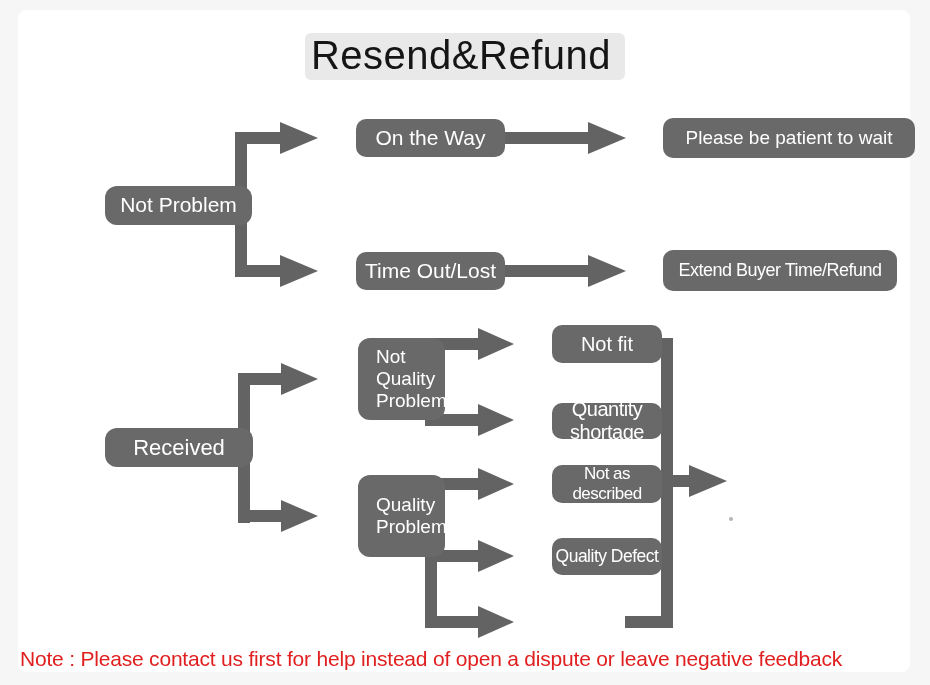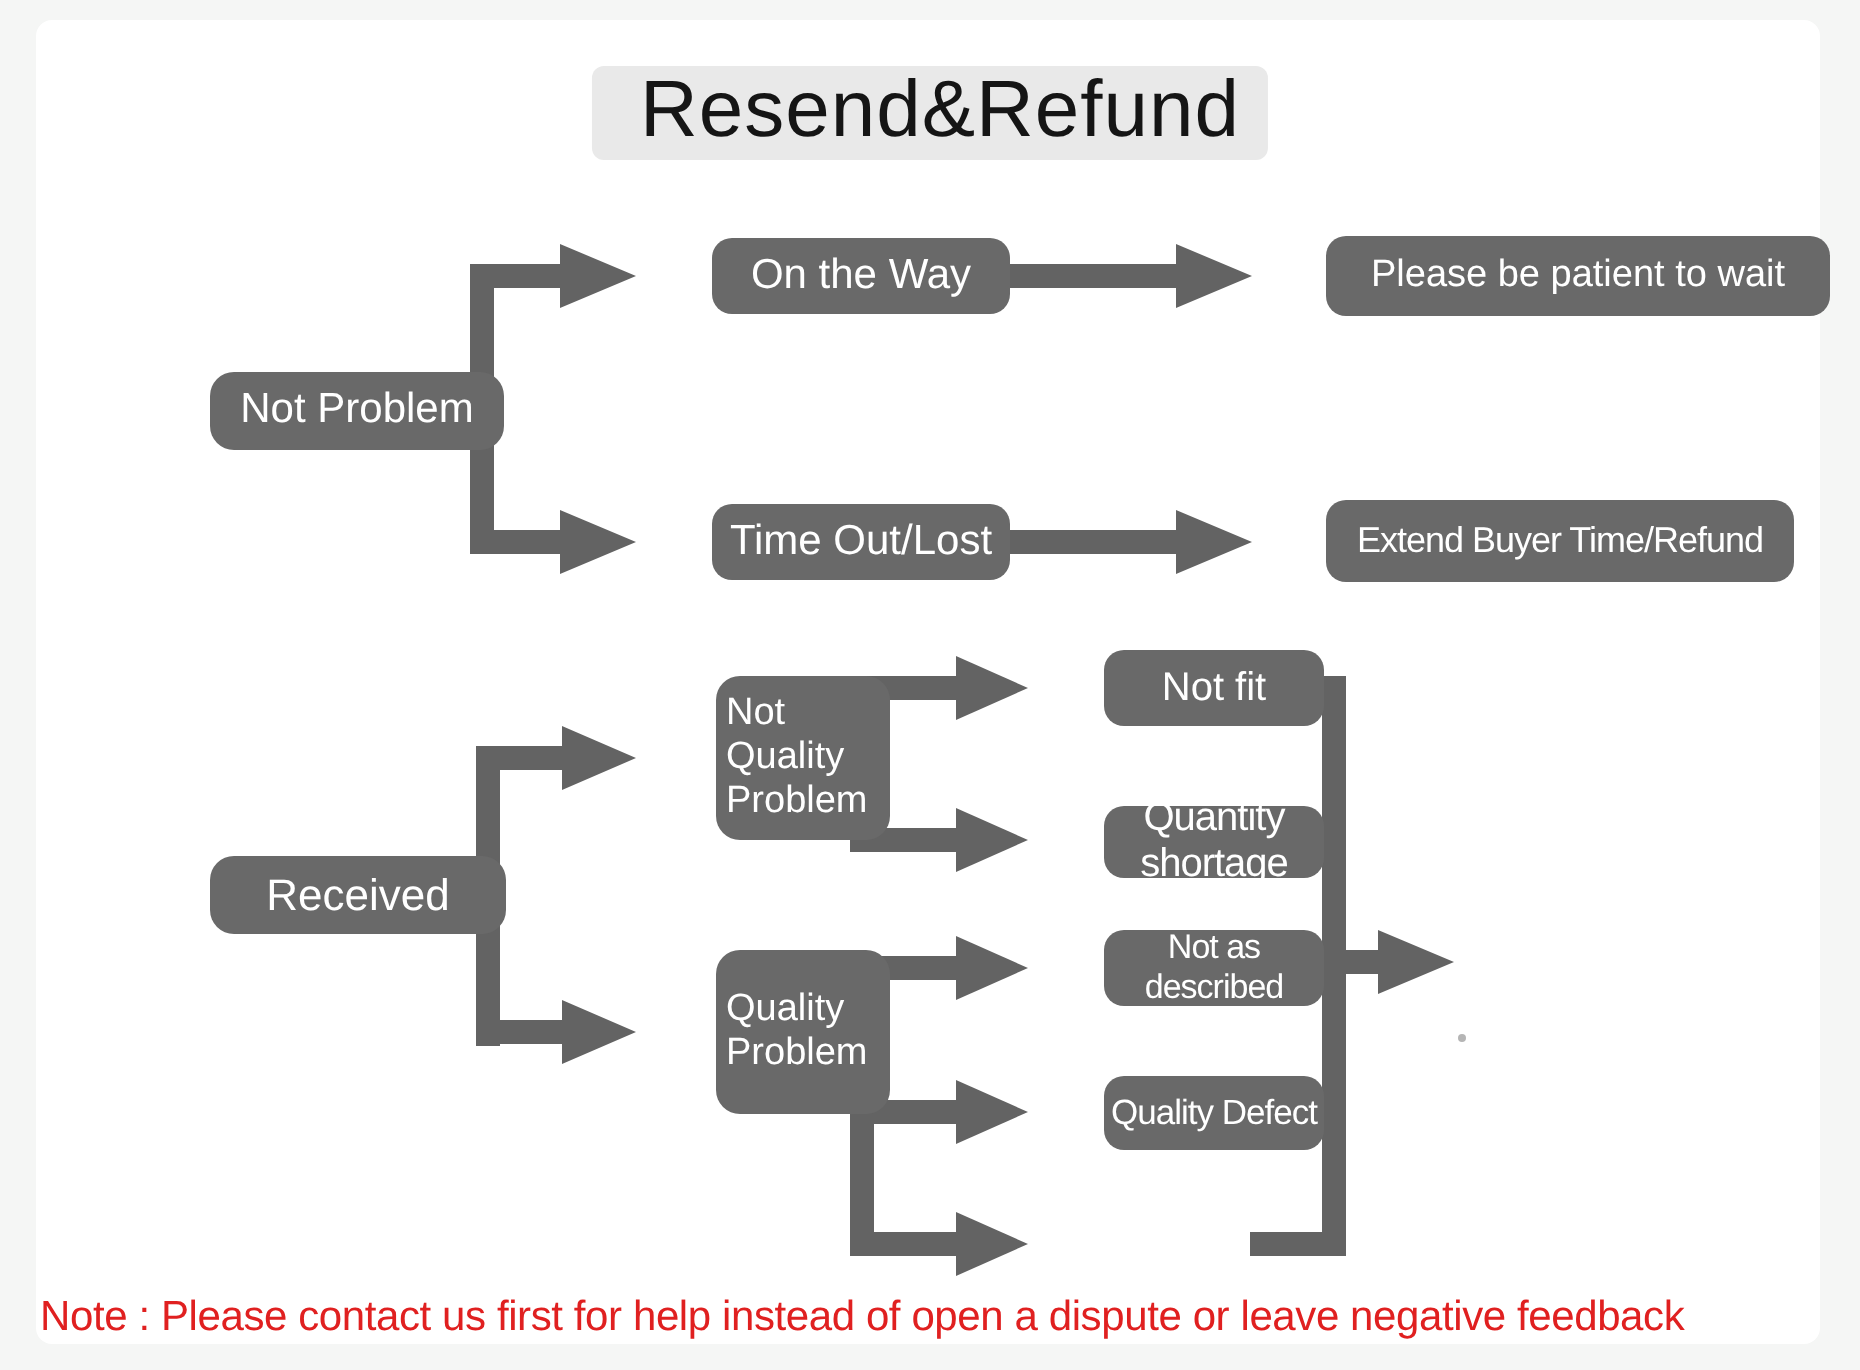--- a/index.html
+++ b/index.html
@@ -22,21 +22,21 @@
   }
   .title {
     position: absolute;
     left: 50%; top: 33px;
     transform: translateX(-50%);
     background: var(--title-bg, #e9e9e9);
     color: var(--title-text, #151515);
     font-size: 40px;
     line-height: 1.05;
     letter-spacing: 0.5px;
-    padding: 1px 14px 4px 24px;
+    padding: 1px 14px 4px 6px;
     border-radius: 6px;
     white-space: nowrap;
   }
   .connectors {
     position: absolute;
     left: 0; top: 0;
     color: var(--connector, #636363);
   }
   .node {
     position: absolute;
@@ -48,21 +48,21 @@
     justify-content: center;
     text-align: center;
     line-height: 1.15;
     box-sizing: border-box;
     margin-left: 35px;
   }
   .node.big { border-radius: 12px; }
   .node.multiline {
     justify-content: flex-start;
     text-align: left;
-    padding-left: 5px;
+    padding-left: 18px;
   }
   .node.cond { letter-spacing: -0.5px; }
   .node.outcome-box {
     justify-content: flex-start;
     text-align: left;
     padding-left: 32px;
     border-radius: 12px;
   }
   .note {
     position: absolute;

